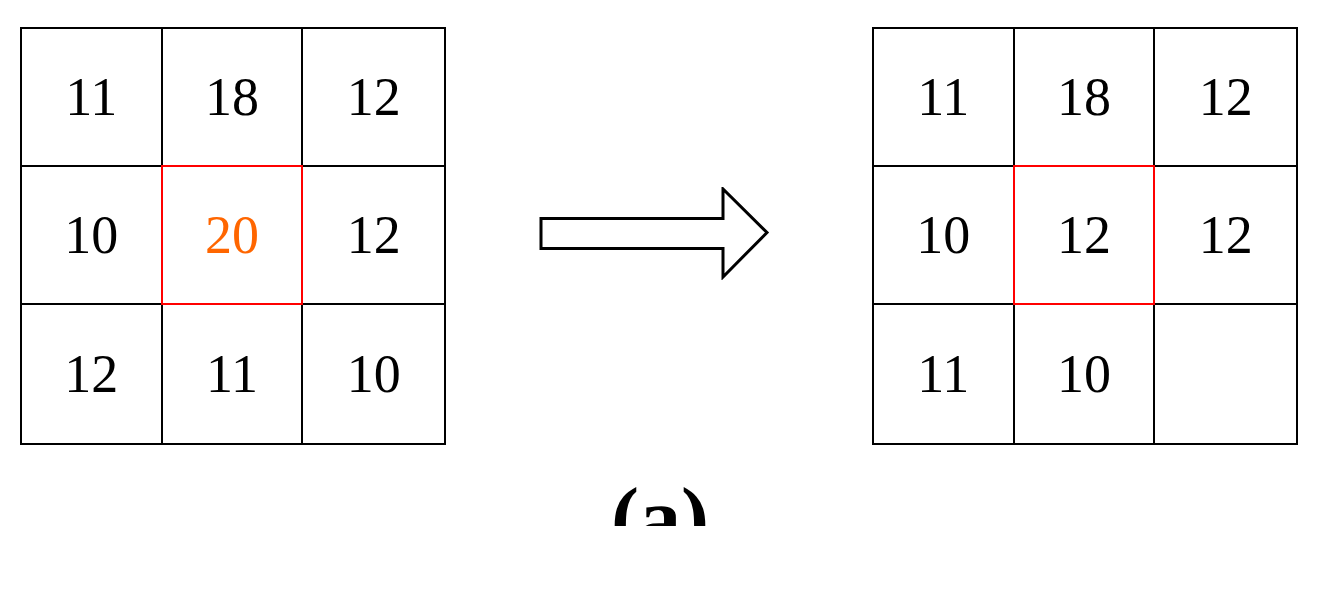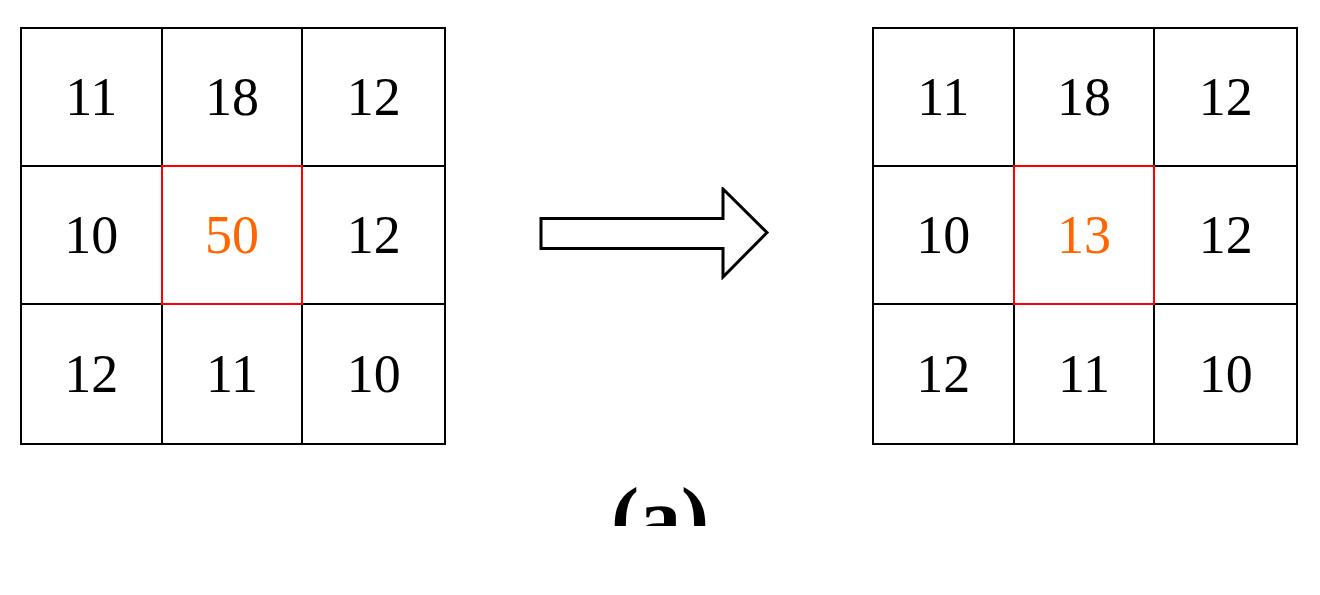--- a/index.html
+++ b/index.html
@@ -73,38 +73,37 @@
 </head>
 <body>
 
 <div class="canvas">
 
   <div class="grid grid-left">
     <div class="cell">11</div>
     <div class="cell">18</div>
     <div class="cell">12</div>
     <div class="cell">10</div>
-    <div class="cell hl">50</div>
+    <div class="cell hl">20</div>
     <div class="cell">12</div>
     <div class="cell">12</div>
     <div class="cell">11</div>
     <div class="cell">10</div>
     <div class="hl-overlay"></div>
   </div>
 
   <svg class="arrow-svg" width="231" height="93" viewBox="0 0 231 93" xmlns="http://www.w3.org/2000/svg">
     <polygon points="2,31.5 184,31.5 184,2 228,45.5 184,90 184,61.5 2,61.5" fill="#ffffff" stroke="#000000" stroke-width="3" stroke-linejoin="miter"></polygon>
   </svg>
 
   <div class="grid grid-right">
     <div class="cell">11</div>
     <div class="cell">18</div>
     <div class="cell">12</div>
     <div class="cell">10</div>
-    <div class="cell hl">13</div>
     <div class="cell">12</div>
     <div class="cell">12</div>
     <div class="cell">11</div>
     <div class="cell">10</div>
     <div class="hl-overlay"></div>
   </div>
 
   <div class="caption">(a)</div>
 
 </div>

